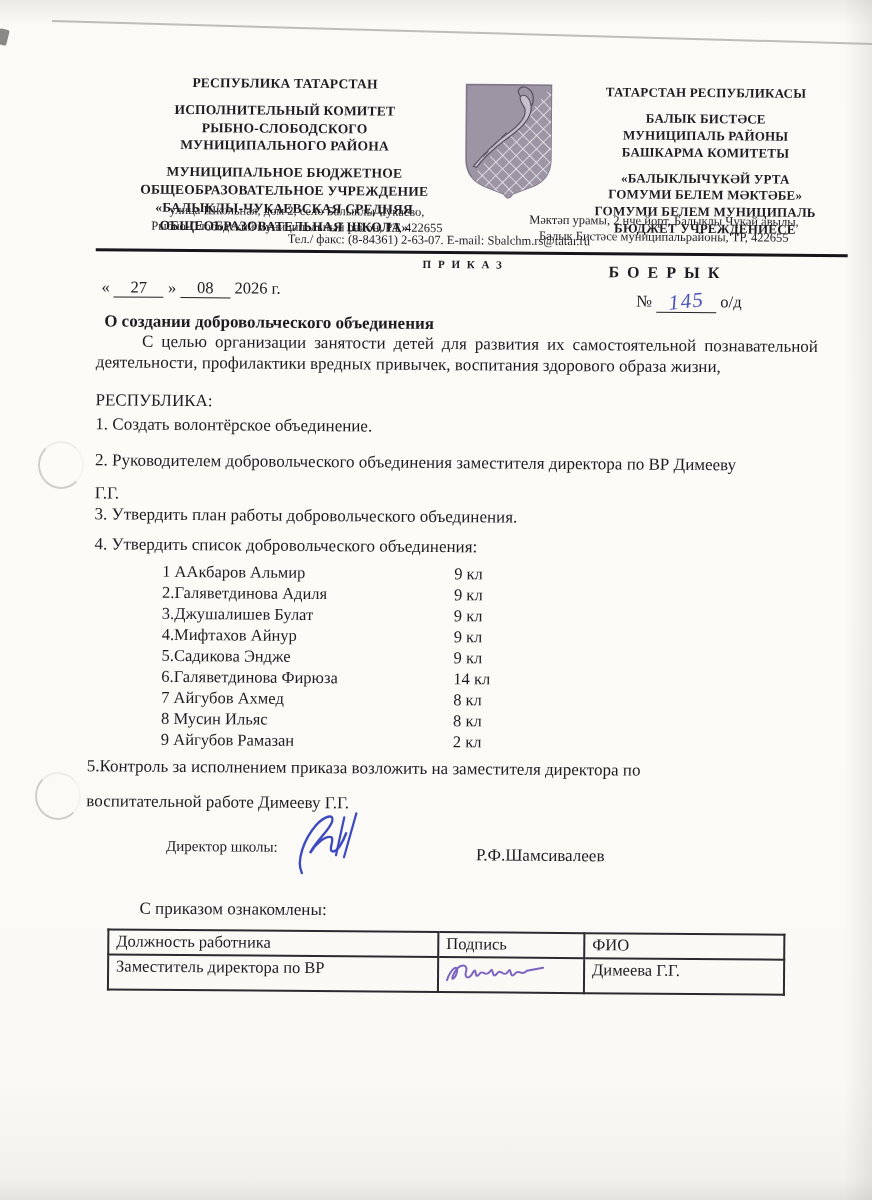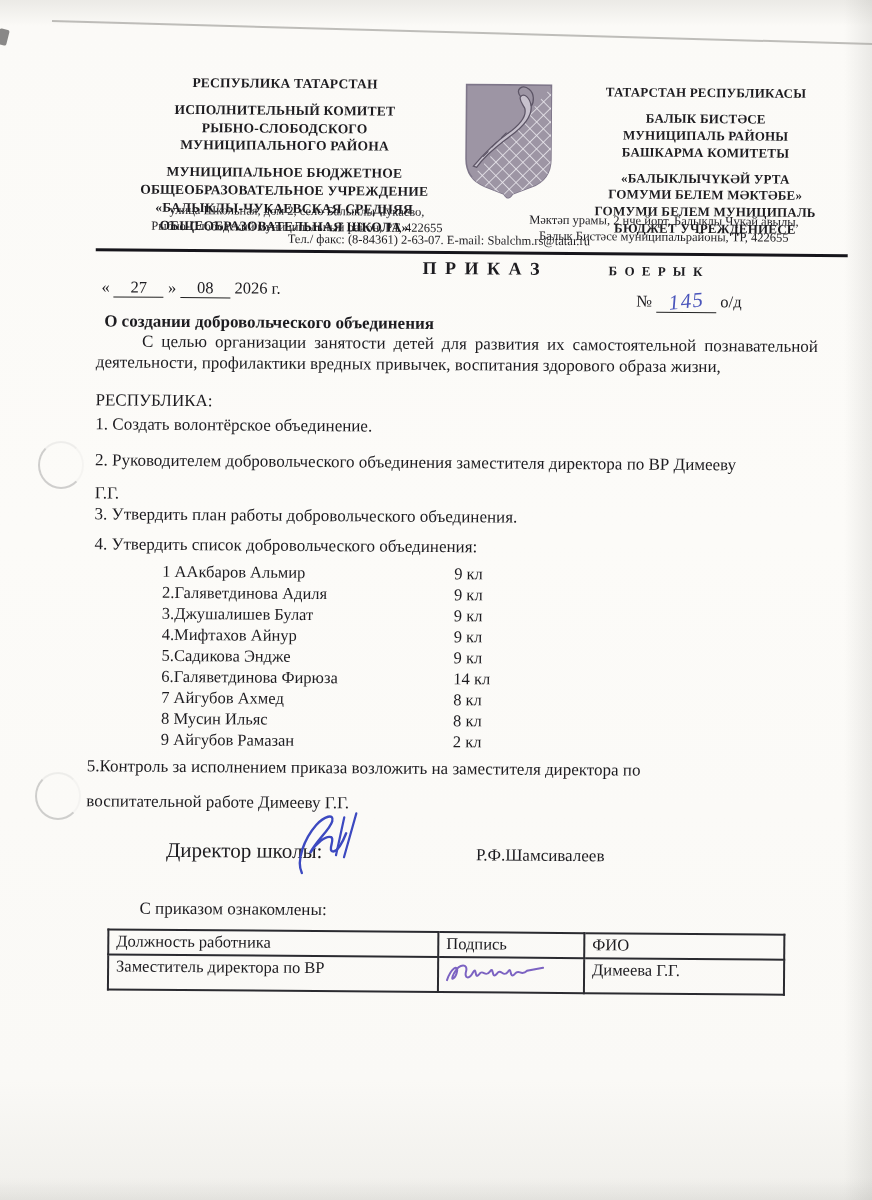--- a/index.html
+++ b/index.html
@@ -33,22 +33,22 @@
   .pre{white-space:pre-line;}
 
   .hdr-left{left:98px;top:76px;width:366px;font-size:13.5px;line-height:1.32;letter-spacing:.2px;}
   .hdr-right{left:556px;top:83px;width:292px;font-size:13px;line-height:1.3;letter-spacing:.2px;}
   .hdr-block{margin-bottom:9px;}
   .addr-left{left:95px;top:204px;width:398px;font-size:12.5px;line-height:1.28;}
   .addr-right{left:468px;top:211px;width:386px;font-size:12.5px;line-height:1.28;}
   .contact{left:136px;top:233px;width:600px;font-size:12.5px;}
   .rule{left:93px;top:251px;width:752px;height:3px;background:#16151b;}
 
-  .title-ru{left:420px;top:258px;font-size:18px;letter-spacing:2px;}
-  .title-tt{left:606px;top:262px;font-size:13px;letter-spacing:2px;}
+  .title-ru{left:420px;top:258px;font-size:11px;letter-spacing:2px;}
+  .title-tt{left:606px;top:262px;font-size:16px;letter-spacing:2px;}
   .date-line{left:99px;top:280px;font-size:16.5px;}
   .num-line{left:634px;top:287px;font-size:16.5px;}
   .blank{display:inline-block;min-width:44px;text-align:center;
     border-bottom:1.6px solid #222;line-height:1.05;padding:0 3px 1px 3px;}
   .blank-num{min-width:54px;}
   .hand-num{color:#4a55bb;font-size:21px;font-style:italic;display:inline-block;
     transform:rotate(-6deg) translateY(1px);letter-spacing:1.5px;}
 
   .subject{left:102px;top:314px;font-size:17px;}
   .preamble{left:94px;top:333px;width:722px;font-size:17px;line-height:1.24;
@@ -56,21 +56,21 @@
   .decree{left:94px;top:393px;font-size:17px;}
   .item1{left:94px;top:417px;font-size:17px;}
   .item2{left:94px;top:446px;width:726px;font-size:17px;line-height:1.95;}
   .item3{left:94px;top:507px;font-size:17px;}
   .item4{left:94px;top:537px;font-size:17px;}
   .roster{left:162px;top:564px;font-size:16.5px;}
   .r-row{display:flex;height:21px;align-items:baseline;}
   .r-name{width:292px;}
   .item5{left:88px;top:752px;width:726px;font-size:17px;line-height:2.05;}
 
-  .dir-label{left:168px;top:840px;font-size:21px;}
+  .dir-label{left:168px;top:840px;font-size:15px;}
   .dir-sig{left:290px;top:810px;}
   .dir-name{left:478px;top:845px;font-size:17px;}
   .ack{left:142px;top:901px;font-size:17px;}
 
   table.ack-table{left:110px;top:931px;border-collapse:collapse;font-size:16.5px;
     position:absolute;table-layout:fixed;width:628px;}
   table.ack-table td{border:2px solid #2b2b30;padding:1px 7px 2px 7px;vertical-align:top;}
   .col-pos{width:314px;}
   .col-sig{width:130px;}
   .col-fio{width:184px;}

